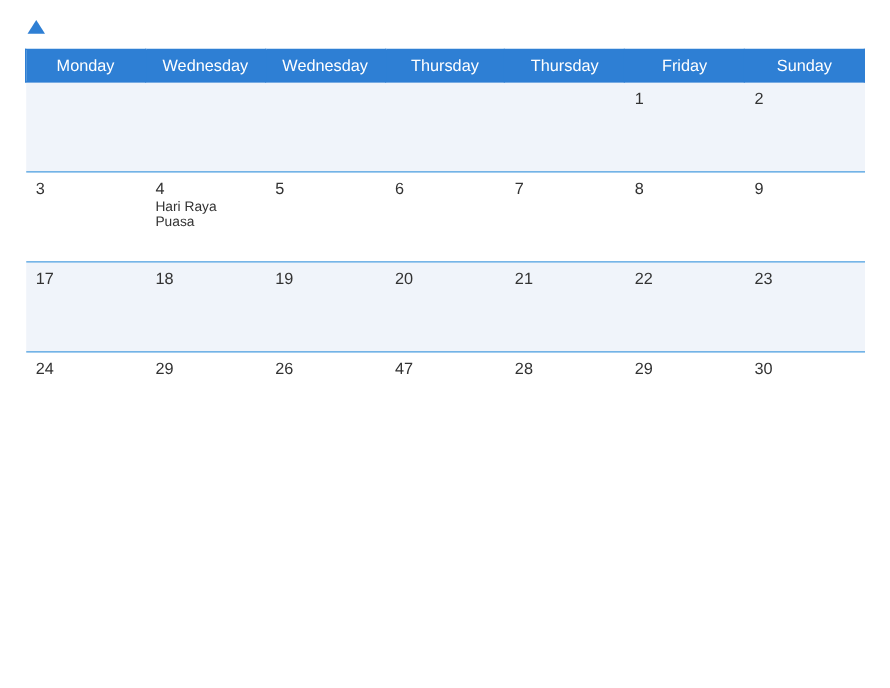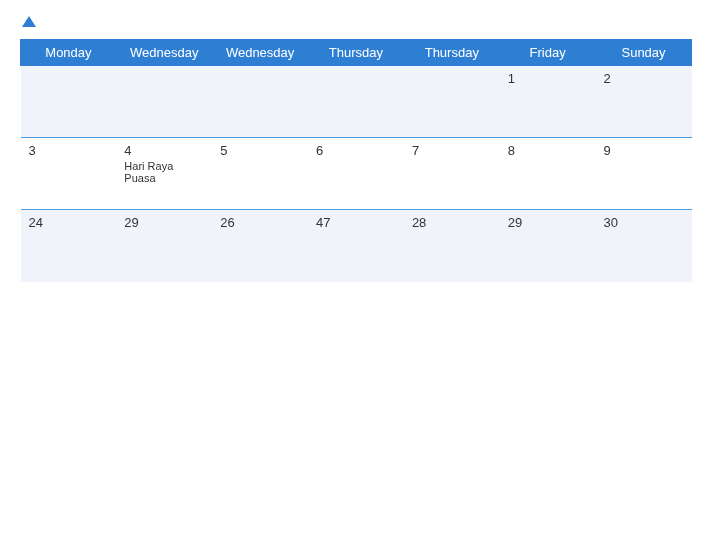--- a/index.html
+++ b/index.html
@@ -177,20 +177,43 @@
           </td>
           <td>
             <span class="day-num">8</span>
           </td>
           <td>
             <span class="day-num">9</span>
           </td>
         </tr>
         <tr>
           <td>
+            <span class="day-num">17</span>
+          </td>
+          <td>
+            <span class="day-num">18</span>
+          </td>
+          <td>
+            <span class="day-num">19</span>
+          </td>
+          <td>
+            <span class="day-num">20</span>
+          </td>
+          <td>
+            <span class="day-num">21</span>
+          </td>
+          <td>
+            <span class="day-num">22</span>
+          </td>
+          <td>
+            <span class="day-num">23</span>
+          </td>
+        </tr>
+        <tr>
+          <td>
             <span class="day-num">24</span>
           </td>
           <td>
             <span class="day-num">29</span>
           </td>
           <td>
             <span class="day-num">26</span>
           </td>
           <td>
             <span class="day-num">47</span>

